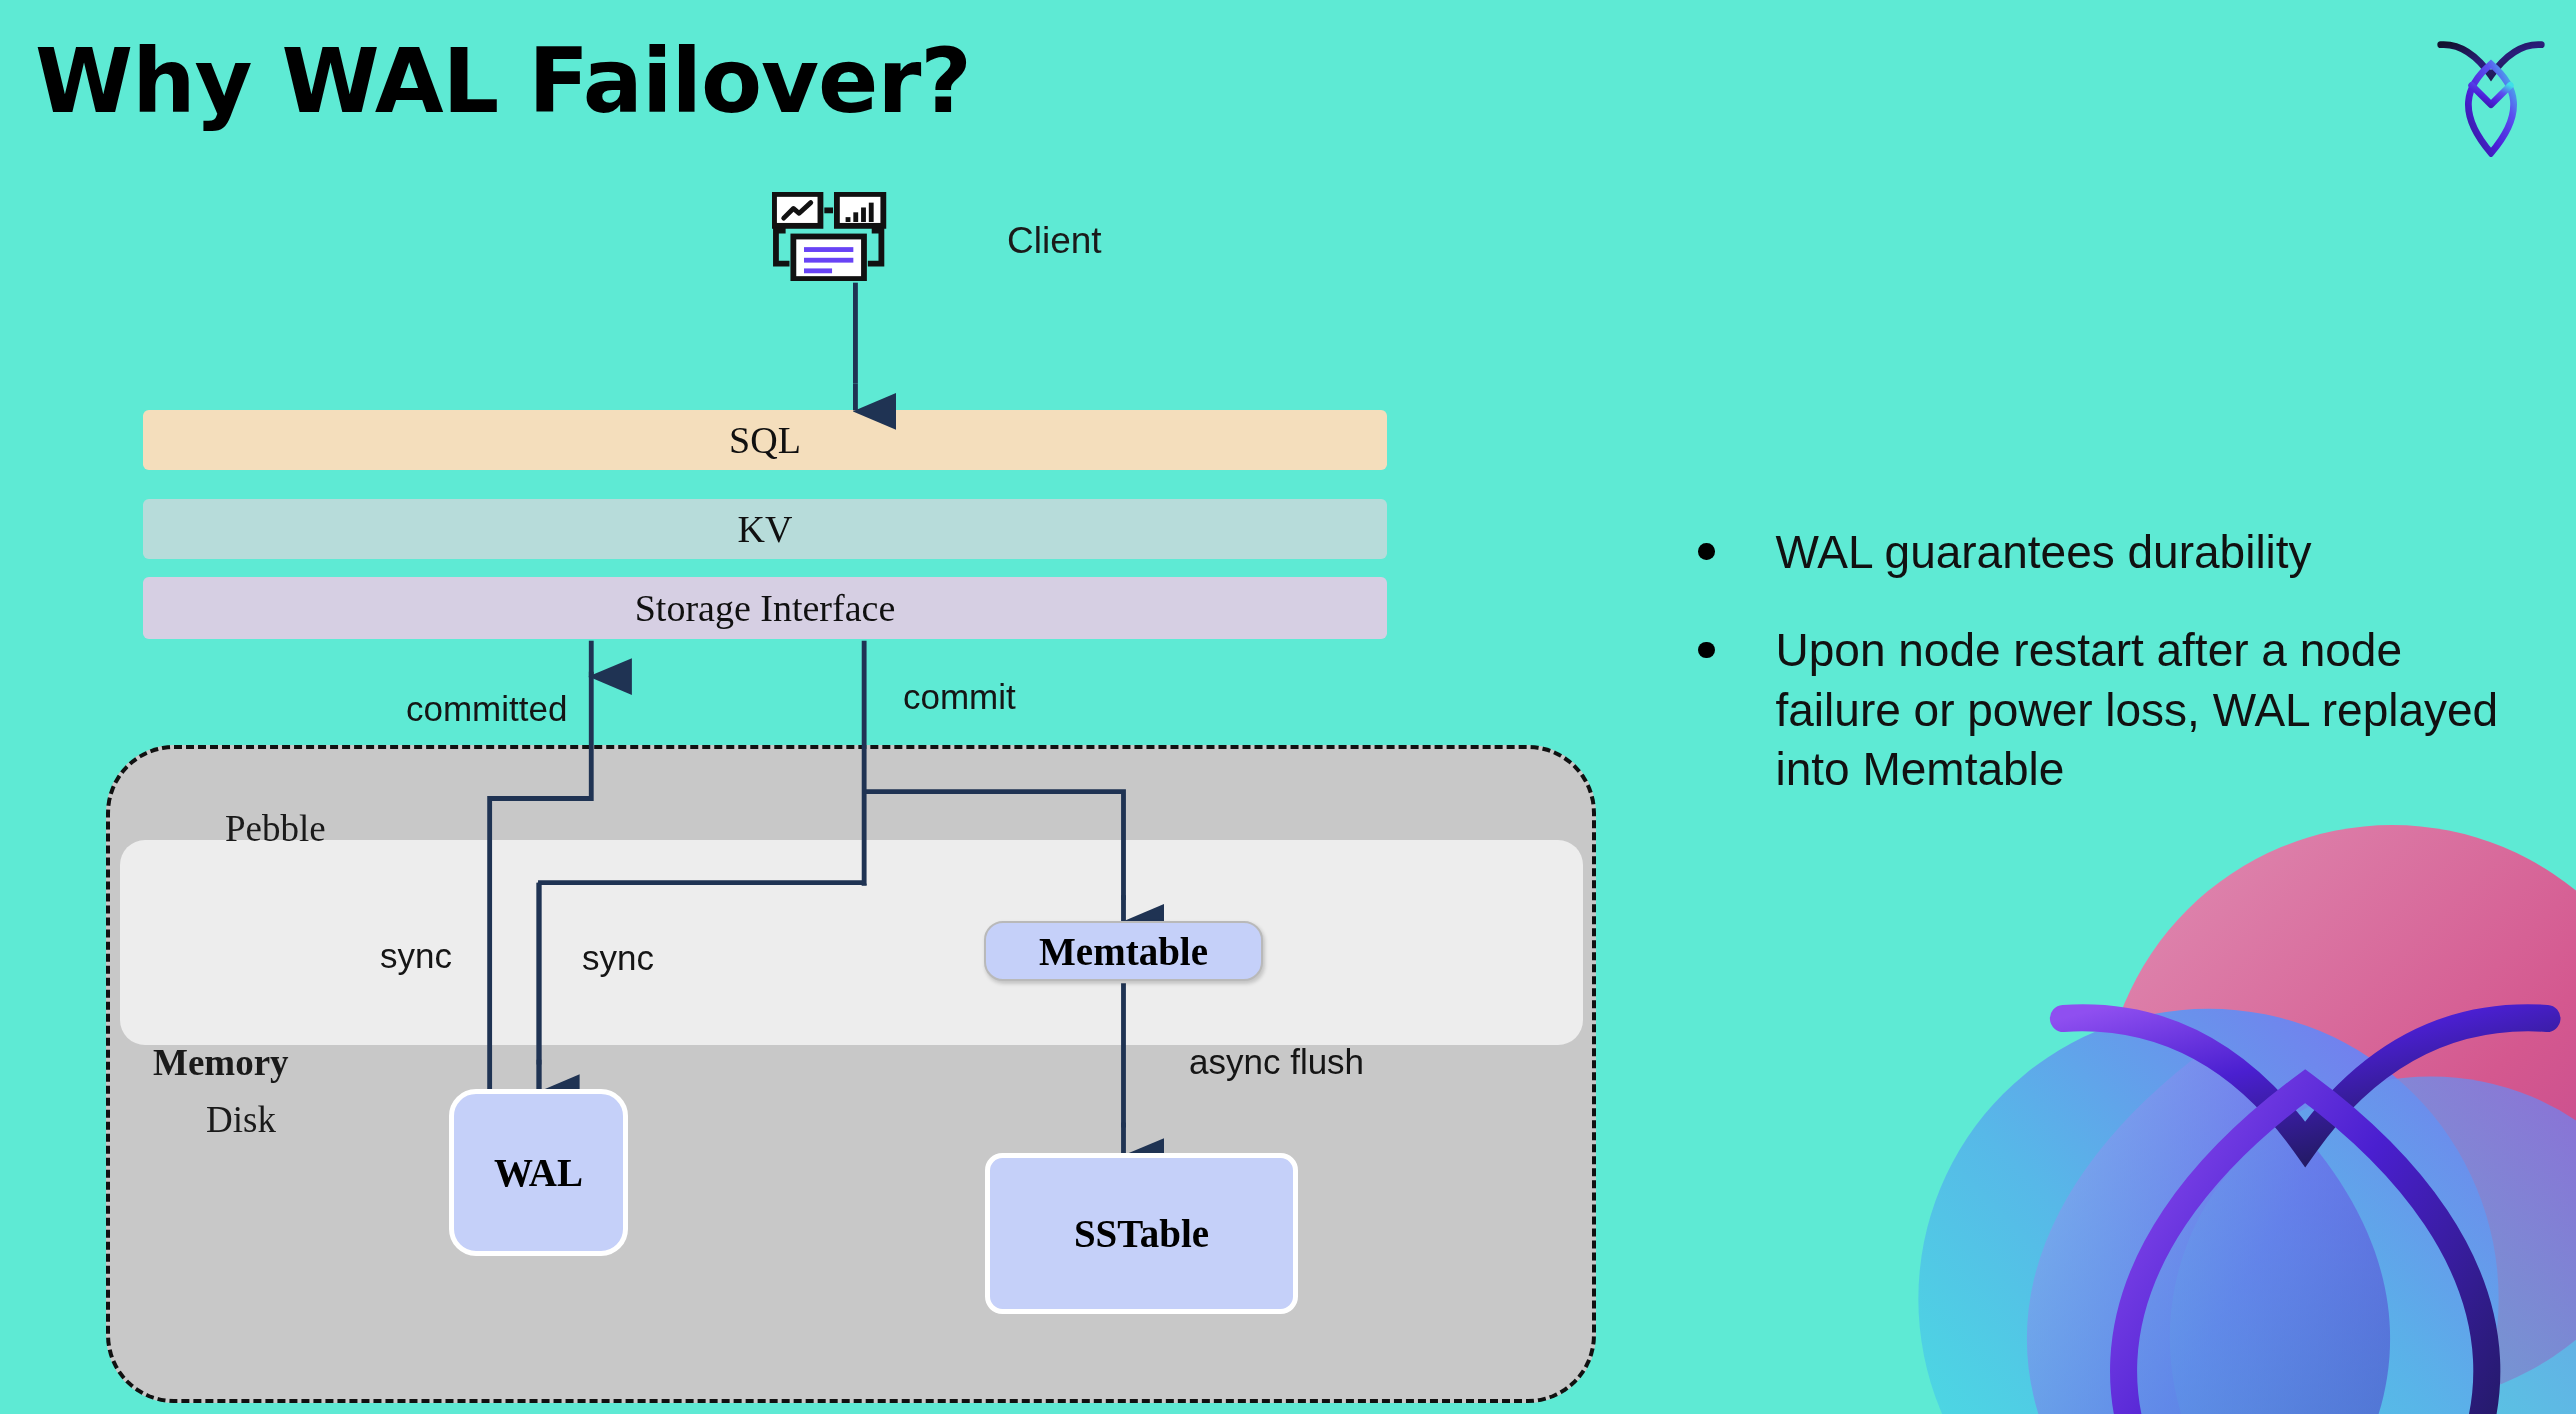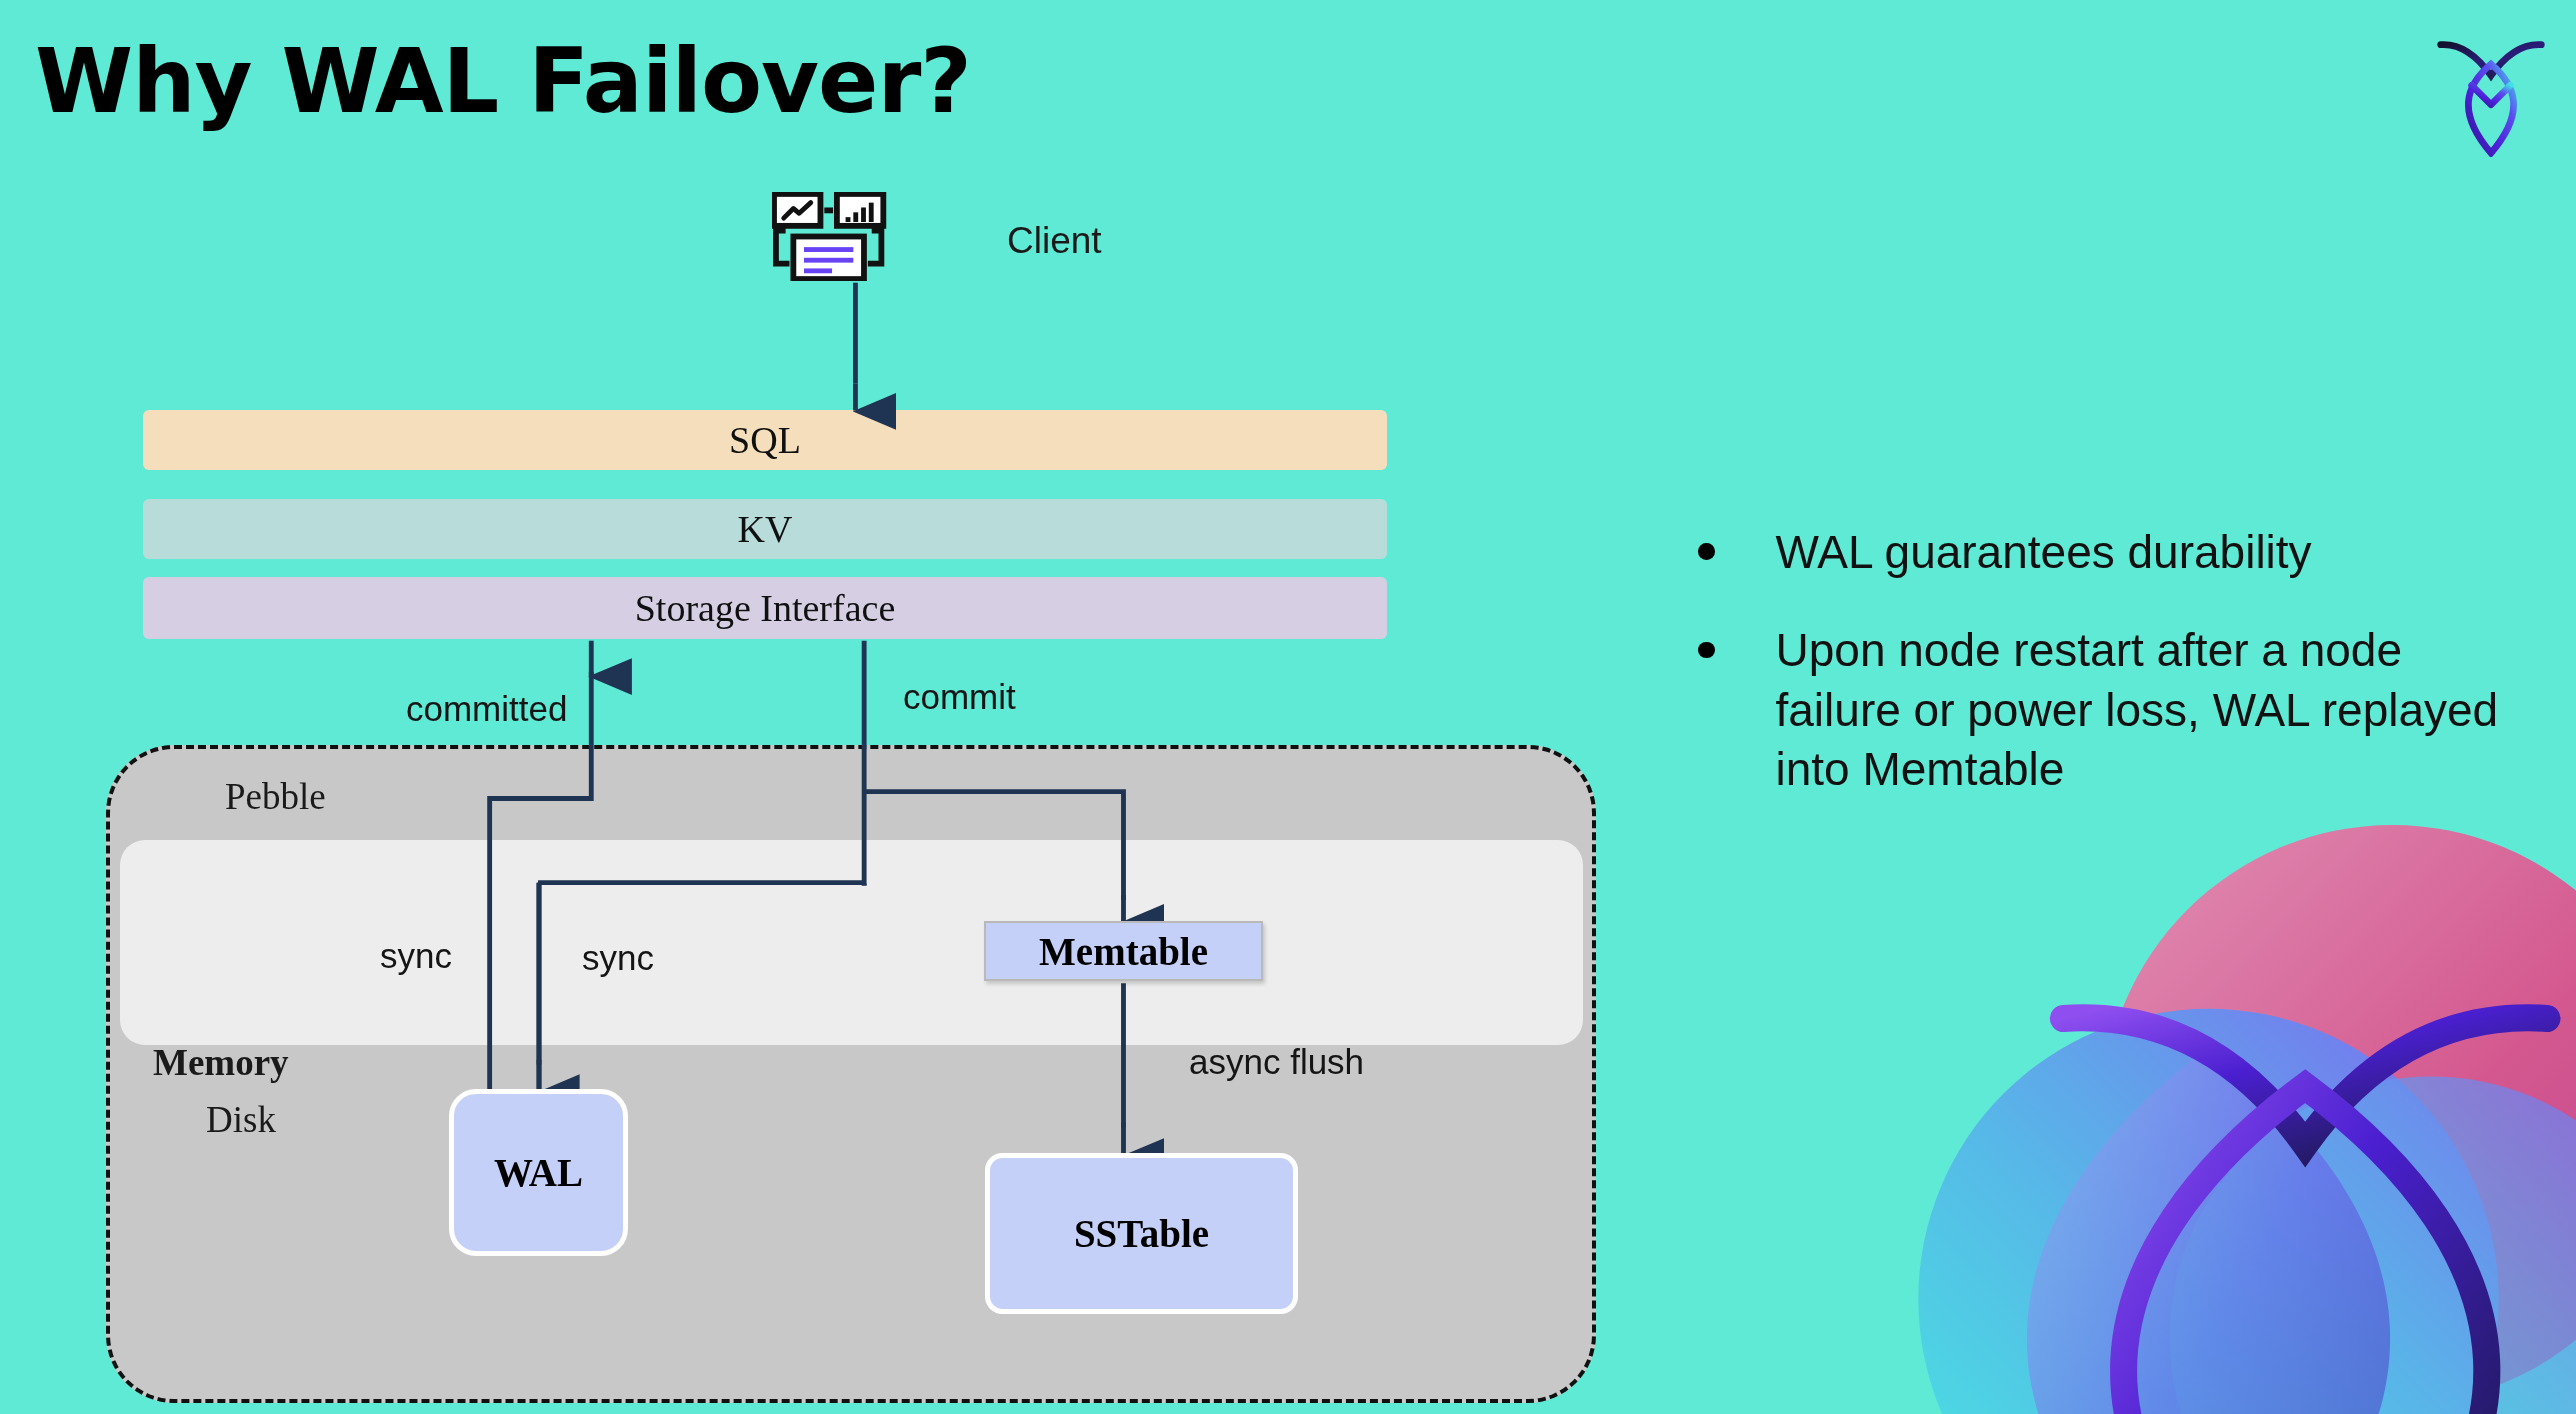--- a/index.html
+++ b/index.html
@@ -105,40 +105,40 @@
     border-radius: 25px;
     box-sizing: border-box;
   }
 
   .zone-label {
     position: absolute;
     font-family: "Liberation Serif", serif;
     font-size: 37px;
     color: #1a1a1a;
   }
-  #pebble-label { left: 225px; top: 775px; }
+  #pebble-label { left: 225px; top: 807px; }
   #memory-label { left: 153px; top: 1041px; font-weight: bold; }
   #disk-label   { left: 206px; top: 1098px; }
 
   
   .node-box {
     position: absolute;
     display: flex;
     align-items: center;
     justify-content: center;
     background: #C5D0F9;
     font-family: "Liberation Serif", serif;
     font-weight: 700;
     font-size: 39px;
     color: #000000;
     box-sizing: border-box;
   }
   #node-memtable {
     left: 984px; top: 921px; width: 279px; height: 60px;
-    border-radius: 0;
+    border-radius: 19px;
     border: 2.9px solid #B9B9B9;
     box-shadow: 1.9px 2.9px 3.9px rgba(0,0,0,0.17);
   }
   #node-wal {
     left: 449px; top: 1089px; width: 179px; height: 167px;
     border-radius: 27px;
     border: 5.8px solid #FFFFFF;
   }
   #node-sstable {
     left: 985px; top: 1153px; width: 313px; height: 161px;

